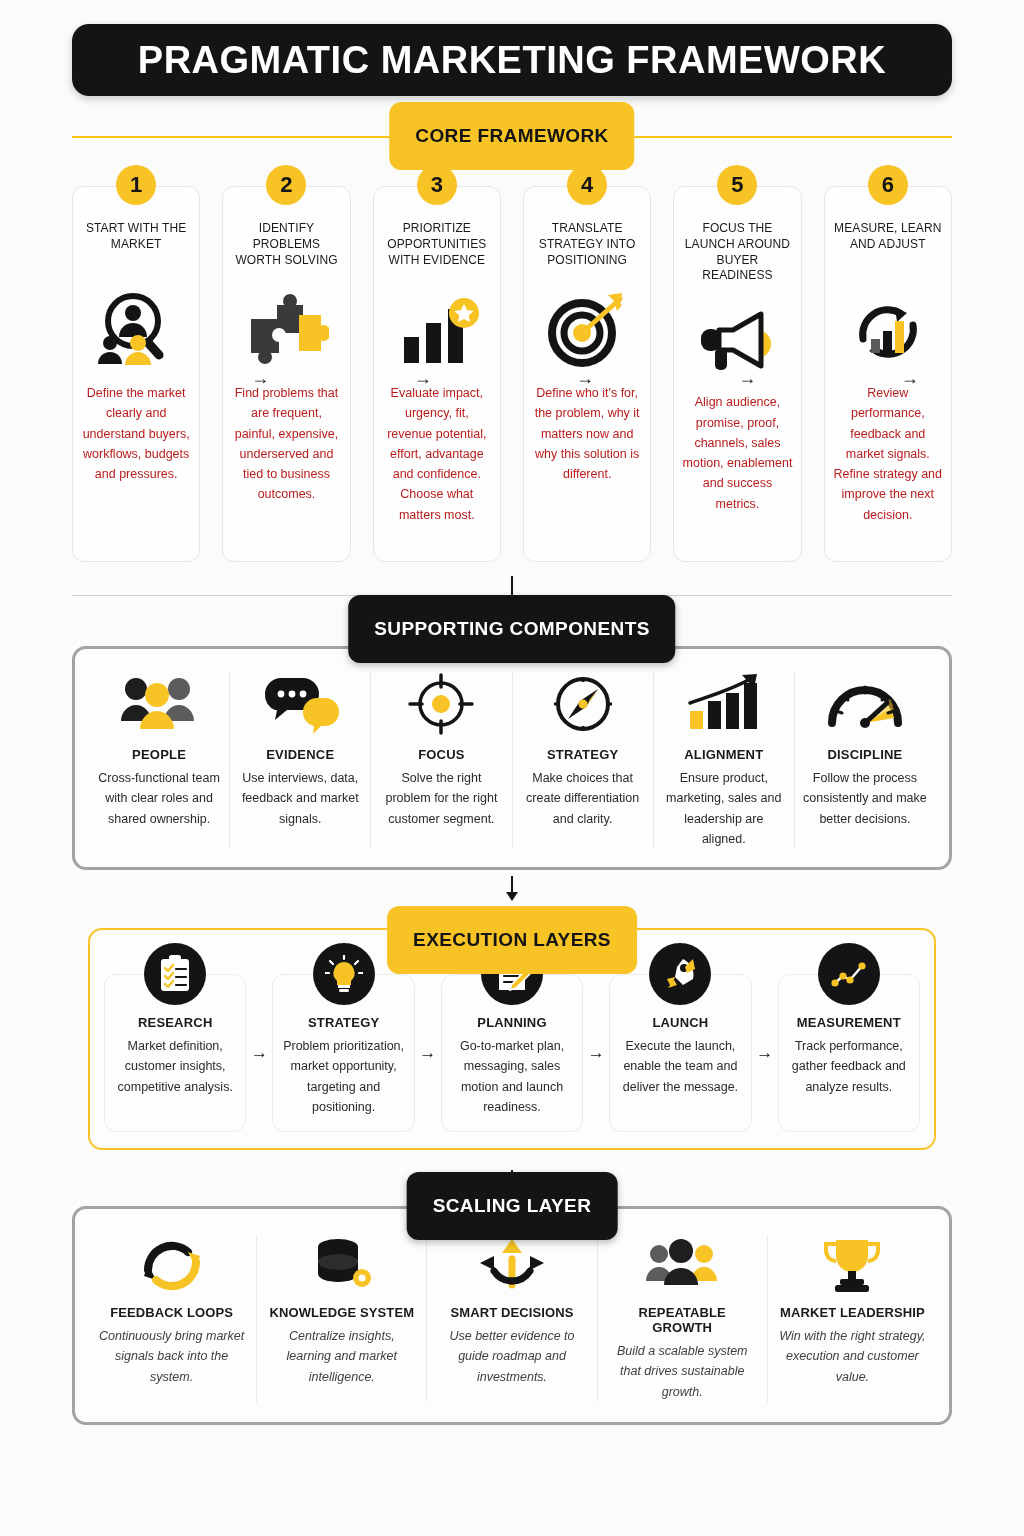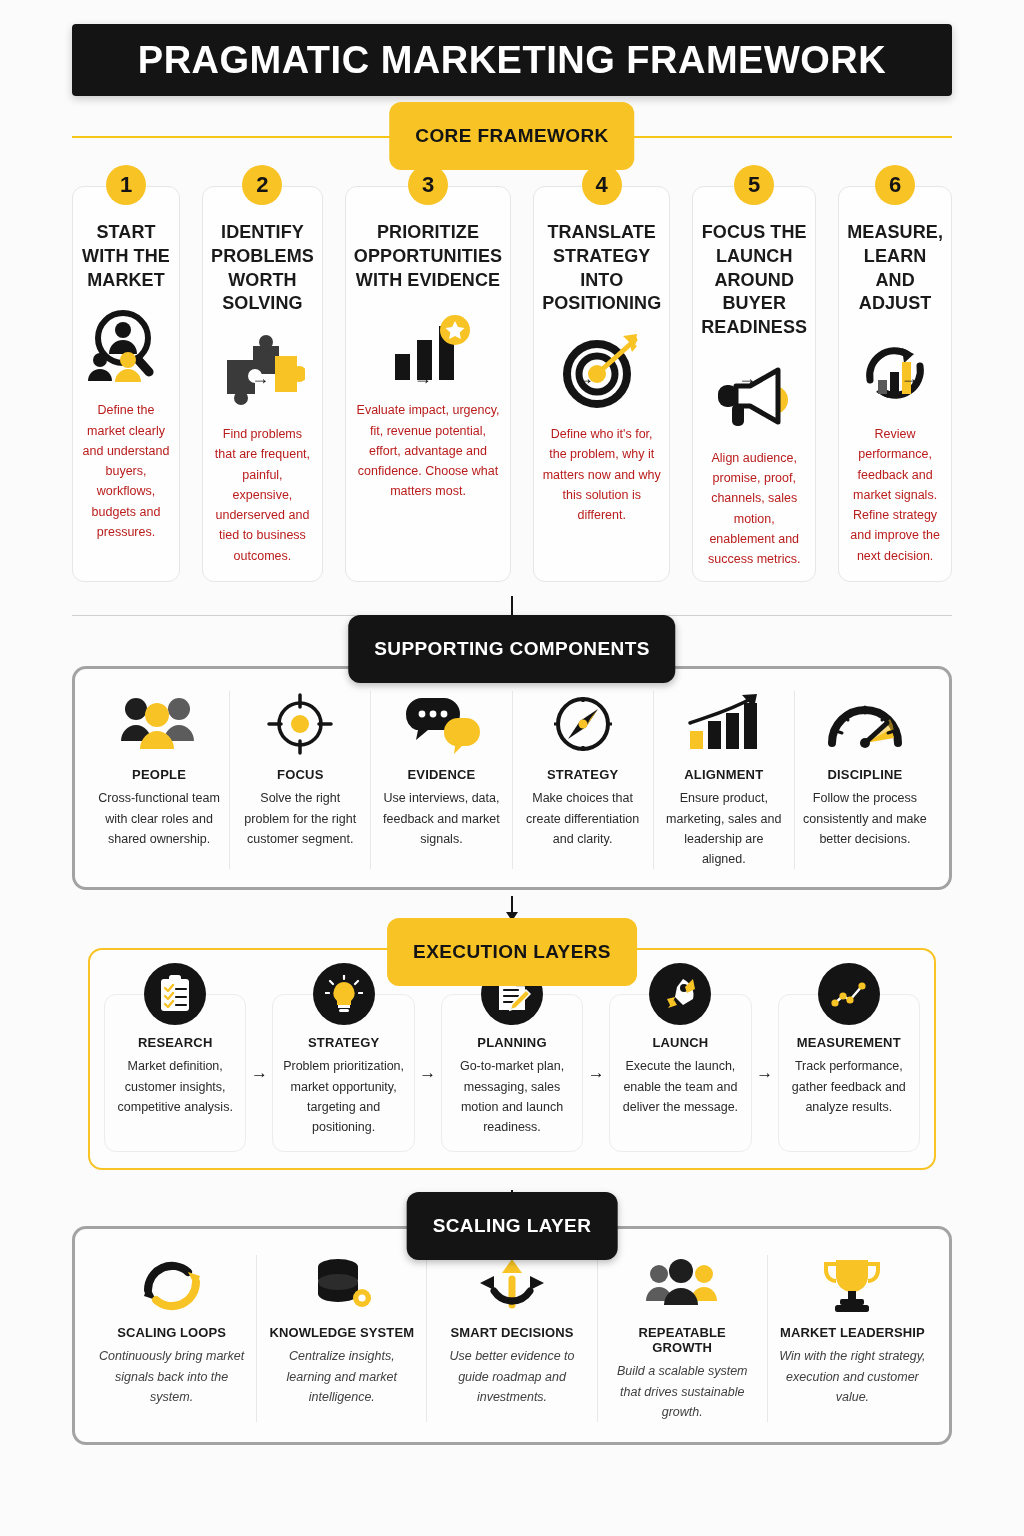--- a/index.html
+++ b/index.html
@@ -9,21 +9,21 @@
     font-family: "Liberation Sans", sans-serif;
     color: #1A1A1A;
     overflow: hidden;
   }
   .page { position: relative; width: 1024px; height: 1536px; padding: 0 36px; }
 
   
   .title-bar {
     margin: 24px 36px 0 36px;
     background: #141414;
-    border-radius: 4px;
+    border-radius: 17px;
     height: 72px;
     display: flex; align-items: center; justify-content: center;
     box-shadow: 0 3px 8px rgba(0,0,0,.20);
     text-align: right;
   }
   .title-bar h1 {
     color: #FFFFFF;
     font-size: 38px;
     font-weight: bold;
     letter-spacing: .5px;
@@ -82,21 +82,21 @@
   }
   .num-badge {
     position: absolute; top: -22px; left: 50%; transform: translateX(-50%);
     width: 40px; height: 40px; border-radius: 50%;
     background: #F7C325; color: #141414;
     font-size: 22px; font-weight: bold;
     display: flex; align-items: center; justify-content: center;
     z-index: 3;
   }
   .core-title {
-    font-size: 18px; font-weight: bold; text-align: center;
+    font-size: 12px; font-weight: normal; text-align: center;
     line-height: 1.32; letter-spacing: .1px; min-height: 54px;
   }
   .core-icon {
     height: 92px; display: flex; align-items: center; justify-content: center;
     margin: 10px 0 6px 0;
   }
   .core-desc {
     font-size: 12.5px; text-align: center; line-height: 1.62; color: #b91c1c;
   }
   .h-arrow {
@@ -290,41 +290,41 @@
             <path d="M45 46c0-9 7-16 15-16s15 7 15 16z" fill="#5C5C5C"></path>
    <circle cx="38" cy="20" r="12" fill="#F7C325"></circle>
             <path d="M21 54c0-10 8-18 17-18s17 8 17 18z" fill="#F7C325"></path>
  </svg>
         </div>
         <div class="support-label">PEOPLE</div>
         <div class="support-desc">Cross-functional team with clear roles and shared ownership.</div>
       </div>
       <div class="support-cell">
         <div class="support-icon">
-          <svg width="66" height="62" viewBox="0 0 66 62">
-   <circle cx="33" cy="31" r="21" fill="none" stroke="#141414" stroke-width="3.5"></circle>
-   <circle cx="33" cy="31" r="9" fill="#F7C325"></circle>
-   <path d="M33 2v12M33 48v12M2 31h12M52 31h12" stroke="#141414" stroke-width="3.5" stroke-linecap="round"></path>
- </svg>
-        </div>
-        <div class="support-label">FOCUS</div>
-        <div class="support-desc">Solve the right problem for the right customer segment.</div>
-      </div>
-      <div class="support-cell">
-        <div class="support-icon">
           <svg width="78" height="60" viewBox="0 0 78 60">
    <path d="M4 20a16 16 0 0 1 16-16h22a16 16 0 0 1 0 32H26l-12 10 2-10h-2A16 16 0 0 1 4 20z" fill="#141414"></path>
    <circle cx="20" cy="20" r="3.4" fill="#fff"></circle>
             <circle cx="31" cy="20" r="3.4" fill="#fff"></circle>
             <circle cx="42" cy="20" r="3.4" fill="#fff"></circle>
    <path d="M42 38a14 14 0 0 1 14-14h8a14 14 0 0 1 0 28h-4l-8 8 1-8a14 14 0 0 1-11-14z" fill="#F7C325"></path>
  </svg>
         </div>
         <div class="support-label">EVIDENCE</div>
         <div class="support-desc">Use interviews, data, feedback and market signals.</div>
+      </div>
+      <div class="support-cell">
+        <div class="support-icon">
+          <svg width="66" height="62" viewBox="0 0 66 62">
+   <circle cx="33" cy="31" r="21" fill="none" stroke="#141414" stroke-width="3.5"></circle>
+   <circle cx="33" cy="31" r="9" fill="#F7C325"></circle>
+   <path d="M33 2v12M33 48v12M2 31h12M52 31h12" stroke="#141414" stroke-width="3.5" stroke-linecap="round"></path>
+ </svg>
+        </div>
+        <div class="support-label">FOCUS</div>
+        <div class="support-desc">Solve the right problem for the right customer segment.</div>
       </div>
       <div class="support-cell">
         <div class="support-icon">
           <svg width="66" height="62" viewBox="0 0 66 62">
    <circle cx="33" cy="31" r="25" fill="none" stroke="#141414" stroke-width="4"></circle>
    <path d="M48 16L36 34 18 46 30 28z" fill="#141414"></path>
    <path d="M48 16L36 34 40 26z" fill="#F7C325"></path>
    <circle cx="33" cy="31" r="4.5" fill="#F7C325"></circle>
    <path d="M33 4v5M33 53v5M4 31h5M57 31h5" stroke="#141414" stroke-width="3"></path>
  </svg>
@@ -435,42 +435,42 @@
                 <circle cx="13" cy="21" r="3.6" fill="#F7C325"></circle>
    <circle cx="20" cy="25" r="3.6" fill="#F7C325"></circle>
                 <circle cx="32" cy="11" r="3.6" fill="#F7C325"></circle>
  </svg>
             </div>
             <div class="exec-label">MEASUREMENT</div>
             <div class="exec-desc">Track performance, gather feedback and analyze results.</div>
           </div>
         </div>
       </div>
-    <div class="badge yellow" style="position:absolute;top:4px;left:50%;transform:translate(-50%,-50%);">EXECUTION LAYERS</div>
+    <div class="badge yellow" style="position:absolute;top:12px;left:50%;transform:translate(-50%,-50%);">EXECUTION LAYERS</div>
   </div>
 
   <div style="position:relative;height:40px;">
     <div class="v-arrow" style="top:4px;">
       <div class="stem" style="height:16px;"></div>
       <div class="head"></div>
     </div>
   </div>
 
   <div style="position:relative;margin:0 36px;">
     <div class="panel" id="scale-panel" style="margin:0;padding:26px 12px 20px 12px;">
         <div class="scale-cell">
           <div class="scale-icon">
             <svg width="72" height="58" viewBox="0 0 72 58">
    <path d="M12 34a24 24 0 0 1 40-18" fill="none" stroke="#141414" stroke-width="8" stroke-linecap="round"></path>
    <path d="M20 44l-12-4 4-12z" fill="#141414"></path>
    <path d="M60 26a24 24 0 0 1-40 18" fill="none" stroke="#F7C325" stroke-width="8" stroke-linecap="round"></path>
    <path d="M52 16l12 4-4 12z" fill="#F7C325"></path>
  </svg>
           </div>
-          <div class="scale-label">SCALING LOOPS</div>
+          <div class="scale-label">FEEDBACK LOOPS</div>
           <div class="scale-desc">Continuously bring market signals back into the system.</div>
         </div>
         <div class="scale-cell">
           <div class="scale-icon">
             <svg width="64" height="58" viewBox="0 0 64 58">
    <ellipse cx="28" cy="11" rx="20" ry="8" fill="#141414"></ellipse>
    <path d="M8 11v12c0 4.4 9 8 20 8s20-3.6 20-8V11" fill="#141414"></path>
    <path d="M8 26v12c0 4.4 9 8 20 8s20-3.6 20-8V26" fill="#141414"></path>
    <ellipse cx="28" cy="26" rx="20" ry="8" fill="#2C2C2C"></ellipse>
    <circle cx="52" cy="42" r="9" fill="#F7C325"></circle>

